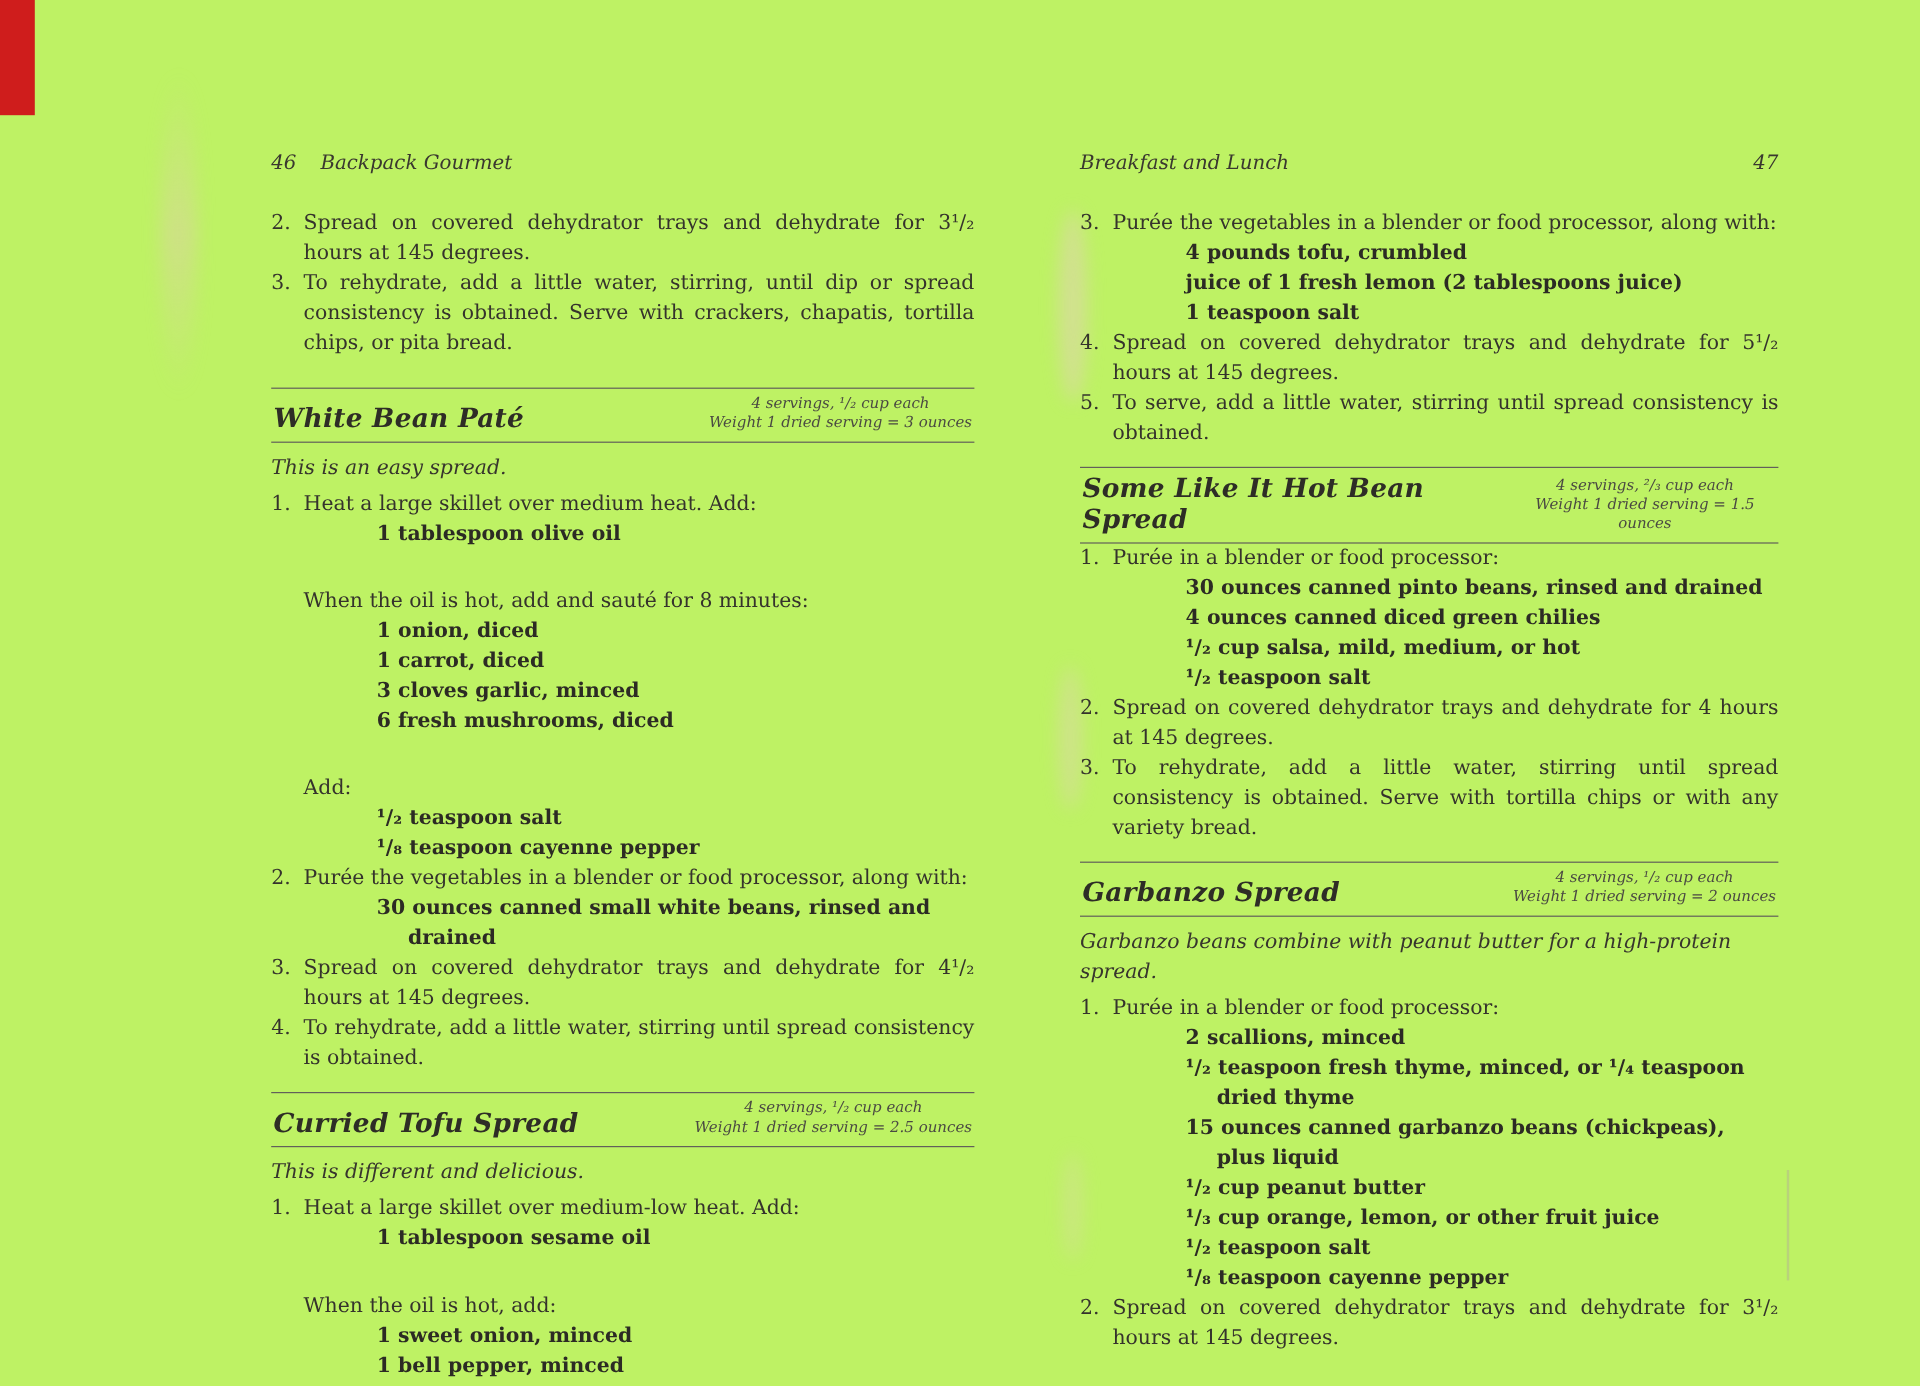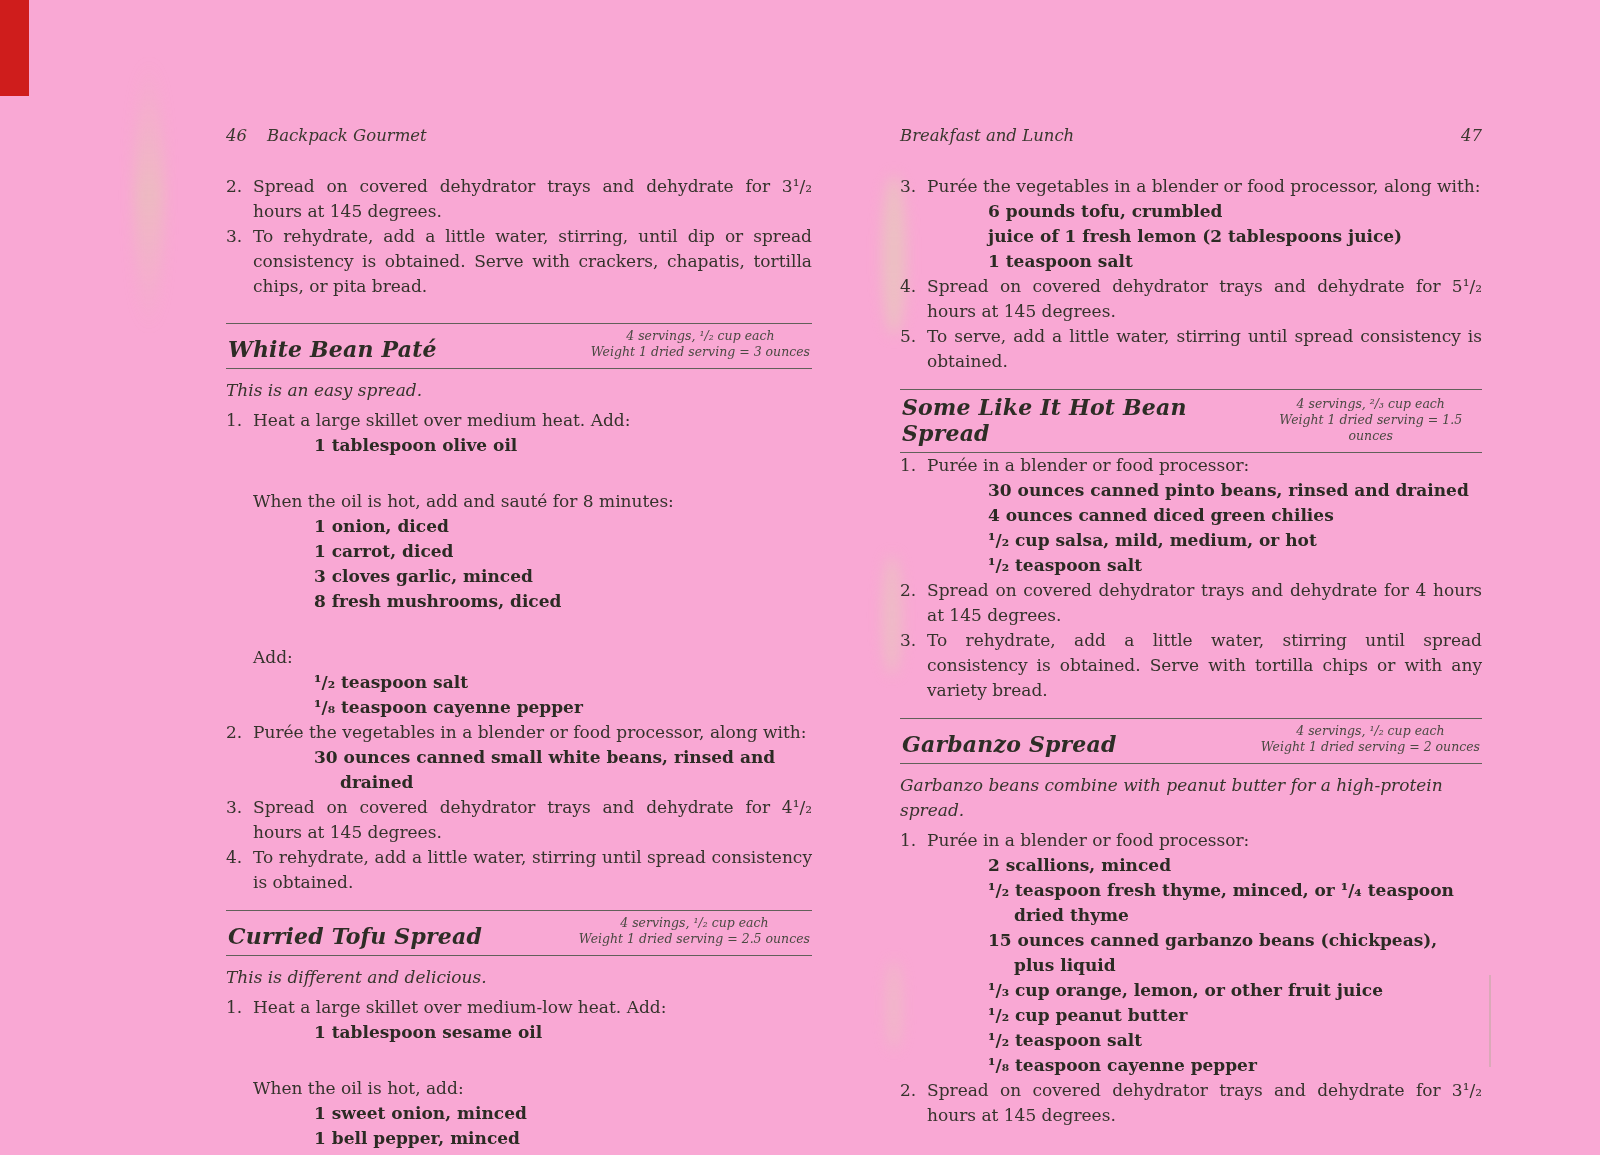--- a/index.html
+++ b/index.html
@@ -1,19 +1,19 @@
 <!DOCTYPE html>
 <html><head>
 <meta charset="utf-8">
 <style>
   * { margin:0; padding:0; box-sizing:border-box; }
   html,body { background:#e8e6df; }
   .scan {
     position:relative; width:1600px; height:1155px; overflow:hidden;
-    background:#f9a8d4;
+    background:#bef264;
     font-family:"DejaVu Serif","Liberation Serif",serif;
     color:#35332c;
   }
   
   .red-tab { position:absolute; left:0; top:0; width:29px; height:96px; background:#cf1d1c; }
   .smudge { position:absolute; filter:blur(7px); border-radius:50%; pointer-events:none; }
   .smudge-left { left:134px; top:60px; width:30px; height:270px;
     background:linear-gradient(to bottom, rgba(224,207,172,0), rgba(224,207,172,0.45), rgba(224,207,172,0)); }
   .smudge-gutter1 { left:882px; top:175px; width:24px; height:160px; background:rgba(226,211,181,0.55); }
   .smudge-gutter2 { left:882px; top:555px; width:20px; height:120px; background:rgba(226,211,181,0.45); }
@@ -79,21 +79,21 @@
       </div>
       <p class="intro">This is an easy spread.</p>
       <div>
 
       <div class="line step"><span class="num">1.</span><span>Heat a large skillet over medium heat. Add:</span></div>
           <div class="line ing"><span>1 tablespoon olive oil</span></div>
           <div class="line sub"><span>When the oil is hot, add and sauté for 8 minutes:</span></div>
           <div class="line ing"><span>1 onion, diced</span></div>
           <div class="line ing"><span>1 carrot, diced</span></div>
           <div class="line ing"><span>3 cloves garlic, minced</span></div>
-          <div class="line ing"><span>8 fresh mushrooms, diced</span></div>
+          <div class="line ing"><span>6 fresh mushrooms, diced</span></div>
           <div class="line sub"><span>Add:</span></div>
           <div class="line ing"><span>¹/₂ teaspoon salt</span></div>
           <div class="line ing"><span>¹/₈ teaspoon cayenne pepper</span></div>
           <div class="line step"><span class="num">2.</span><span>Purée the vegetables in a blender or food processor, along with:</span></div>
           <div class="line ing"><span>30 ounces canned small white beans, rinsed and drained</span></div>
           <div class="line step"><span class="num">3.</span><span>Spread on covered dehydrator trays and dehydrate for 4¹/₂ hours at 145 degrees.</span></div>
           <div class="line step"><span class="num">4.</span><span>To rehydrate, add a little water, stirring until spread consistency is obtained.</span></div>
         </div>
     </section>
 
@@ -123,21 +123,21 @@
   <div class="col col-right">
 
     <div class="running-head">
       <span>Breakfast and Lunch</span>
       <span>47</span>
     </div>
 
     <div>
 
     <div class="line step"><span class="num">3.</span><span>Purée the vegetables in a blender or food processor, along with:</span></div>
-        <div class="line ing"><span>6 pounds tofu, crumbled</span></div>
+        <div class="line ing"><span>4 pounds tofu, crumbled</span></div>
         <div class="line ing"><span>juice of 1 fresh lemon (2 tablespoons juice)</span></div>
         <div class="line ing"><span>1 teaspoon salt</span></div>
         <div class="line step"><span class="num">4.</span><span>Spread on covered dehydrator trays and dehydrate for 5¹/₂ hours at 145 degrees.</span></div>
         <div class="line step"><span class="num">5.</span><span>To serve, add a little water, stirring until spread consistency is obtained.</span></div>
       </div>
 
     <section class="recipe tight">
       <div class="rhead">
         <h2 class="rtitle">Some Like It Hot Bean Spread</h2>
         <div class="rinfo">
@@ -165,22 +165,22 @@
           <div>Weight 1 dried serving = 2 ounces</div>
         </div>
       </div>
       <p class="intro">Garbanzo beans combine with peanut butter for a high-protein spread.</p>
       <div>
 
       <div class="line step"><span class="num">1.</span><span>Purée in a blender or food processor:</span></div>
           <div class="line ing"><span>2 scallions, minced</span></div>
           <div class="line ing"><span>¹/₂ teaspoon fresh thyme, minced, or ¹/₄ teaspoon dried thyme</span></div>
           <div class="line ing"><span>15 ounces canned garbanzo beans (chickpeas), plus liquid</span></div>
+          <div class="line ing"><span>¹/₂ cup peanut butter</span></div>
           <div class="line ing"><span>¹/₃ cup orange, lemon, or other fruit juice</span></div>
-          <div class="line ing"><span>¹/₂ cup peanut butter</span></div>
           <div class="line ing"><span>¹/₂ teaspoon salt</span></div>
           <div class="line ing"><span>¹/₈ teaspoon cayenne pepper</span></div>
           <div class="line step"><span class="num">2.</span><span>Spread on covered dehydrator trays and dehydrate for 3¹/₂ hours at 145 degrees.</span></div>
         </div>
     </section>
 
   </div>
 </div>
 
 </body></html>

